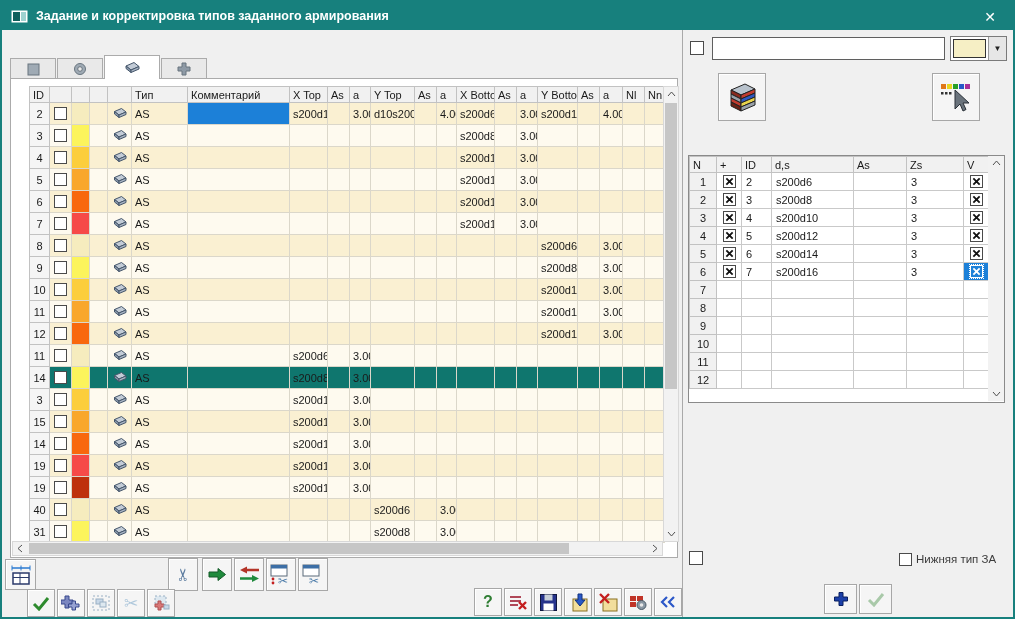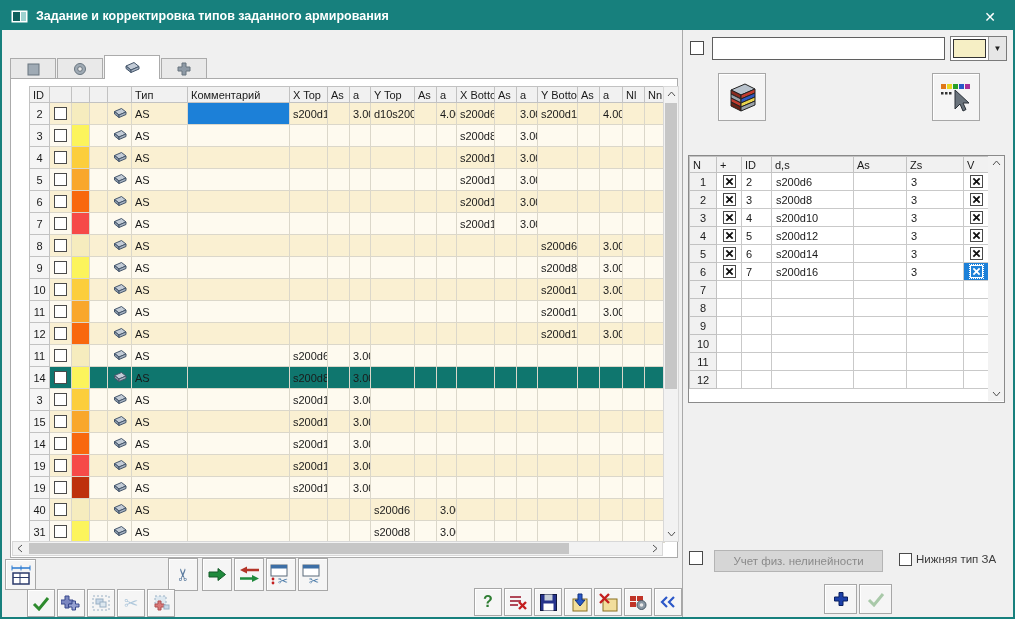--- a/index.html
+++ b/index.html
@@ -1045,21 +1045,20 @@
         </div>
       <div class="arr" style="bottom:0;">
           <svg width="9" height="6">
             <polyline points="1,1 4.5,5 8,1" fill="none" stroke="#505050"></polyline>
           </svg>
         </div>
     </div>
   </div>
 
   <span class="cb cb-abs" style="left:687px;top:549px;width:14px;height:14px;"></span>
-  <div class="dis-btn" style="left:712px;top:548px;width:169px;height:22px;">Учет физ. нелинейности</div>
   <span class="cb cb-abs" style="left:897px;top:551px;width:13px;height:13px;"></span>
   <span class="cb-label" style="left:914px;top:551px;">Нижняя тип ЗА</span>
 
   <div class="tbtn" style="left:822px;top:582px;width:33px;height:30px;">
     <span style="line-height:0;"><svg width="16" height="16">
           <path d="M6 1.5 h4 v4.5 h4.5 v4 h-4.5 v4.5 h-4 v-4.5 h-4.5 v-4 h4.5 z" fill="#1B3FA8" stroke="#0A2060"></path>
         </svg></span>
   </div>
   <div class="tbtn" style="left:857px;top:582px;width:33px;height:30px;">
     <span style="line-height:0;"><svg width="18" height="15">

